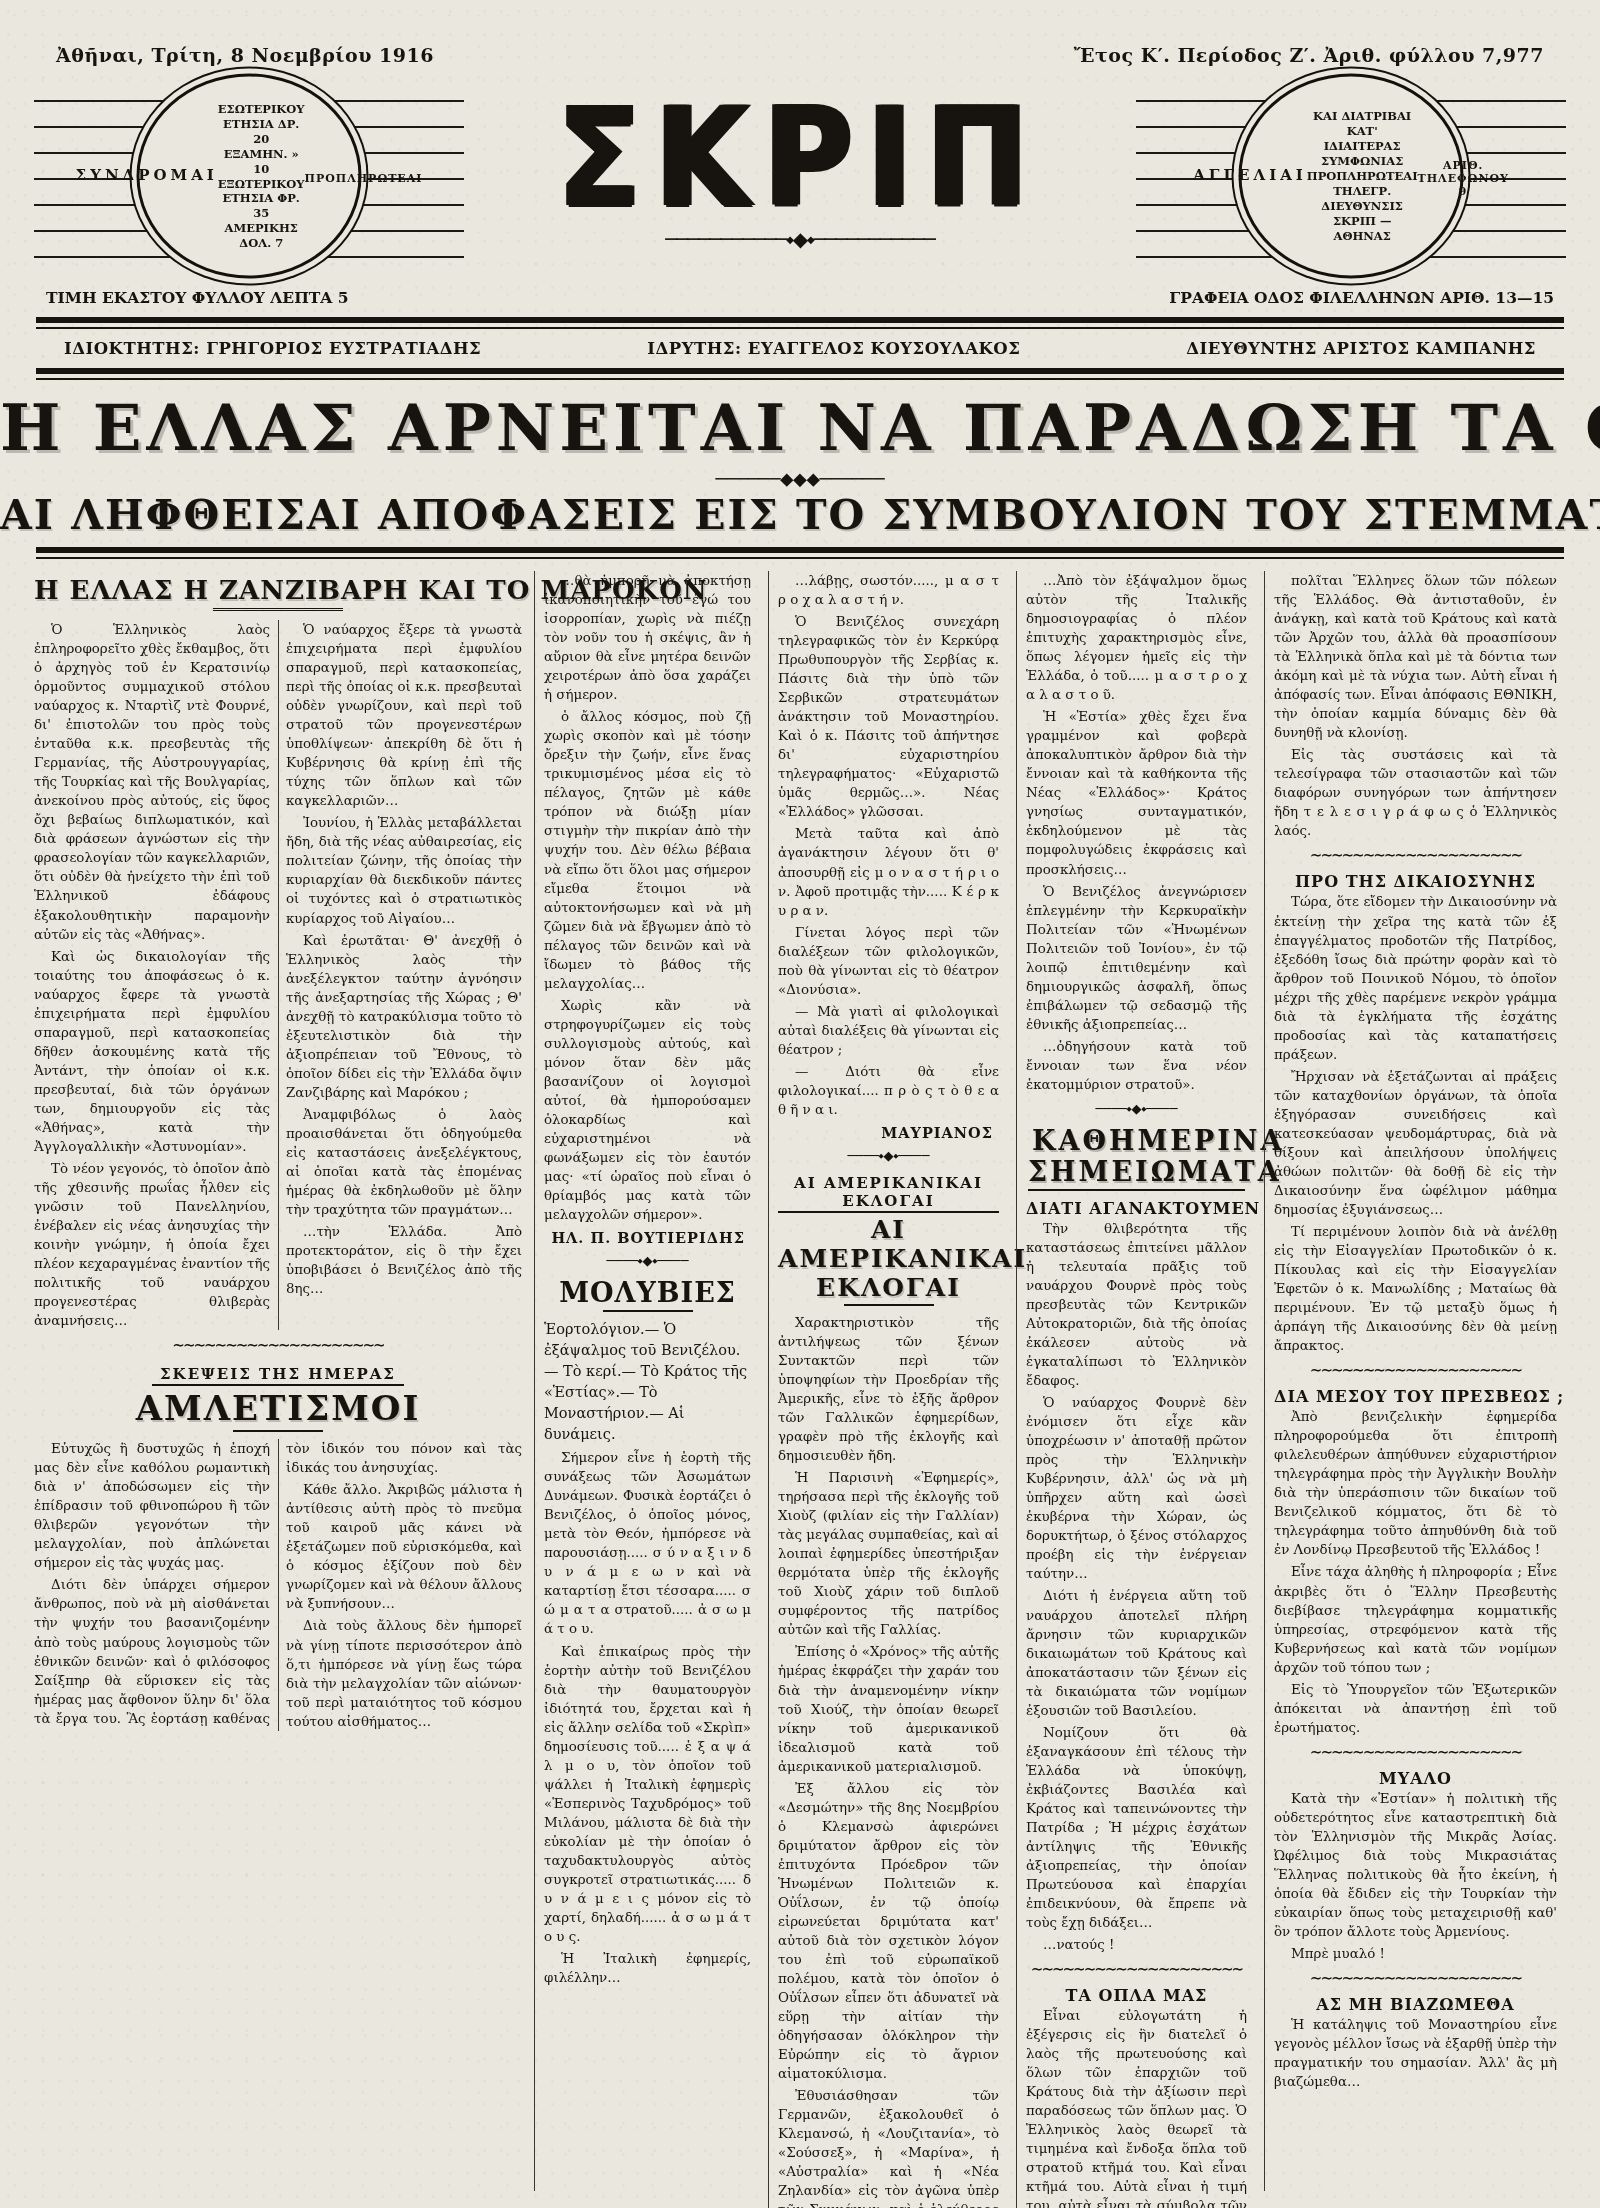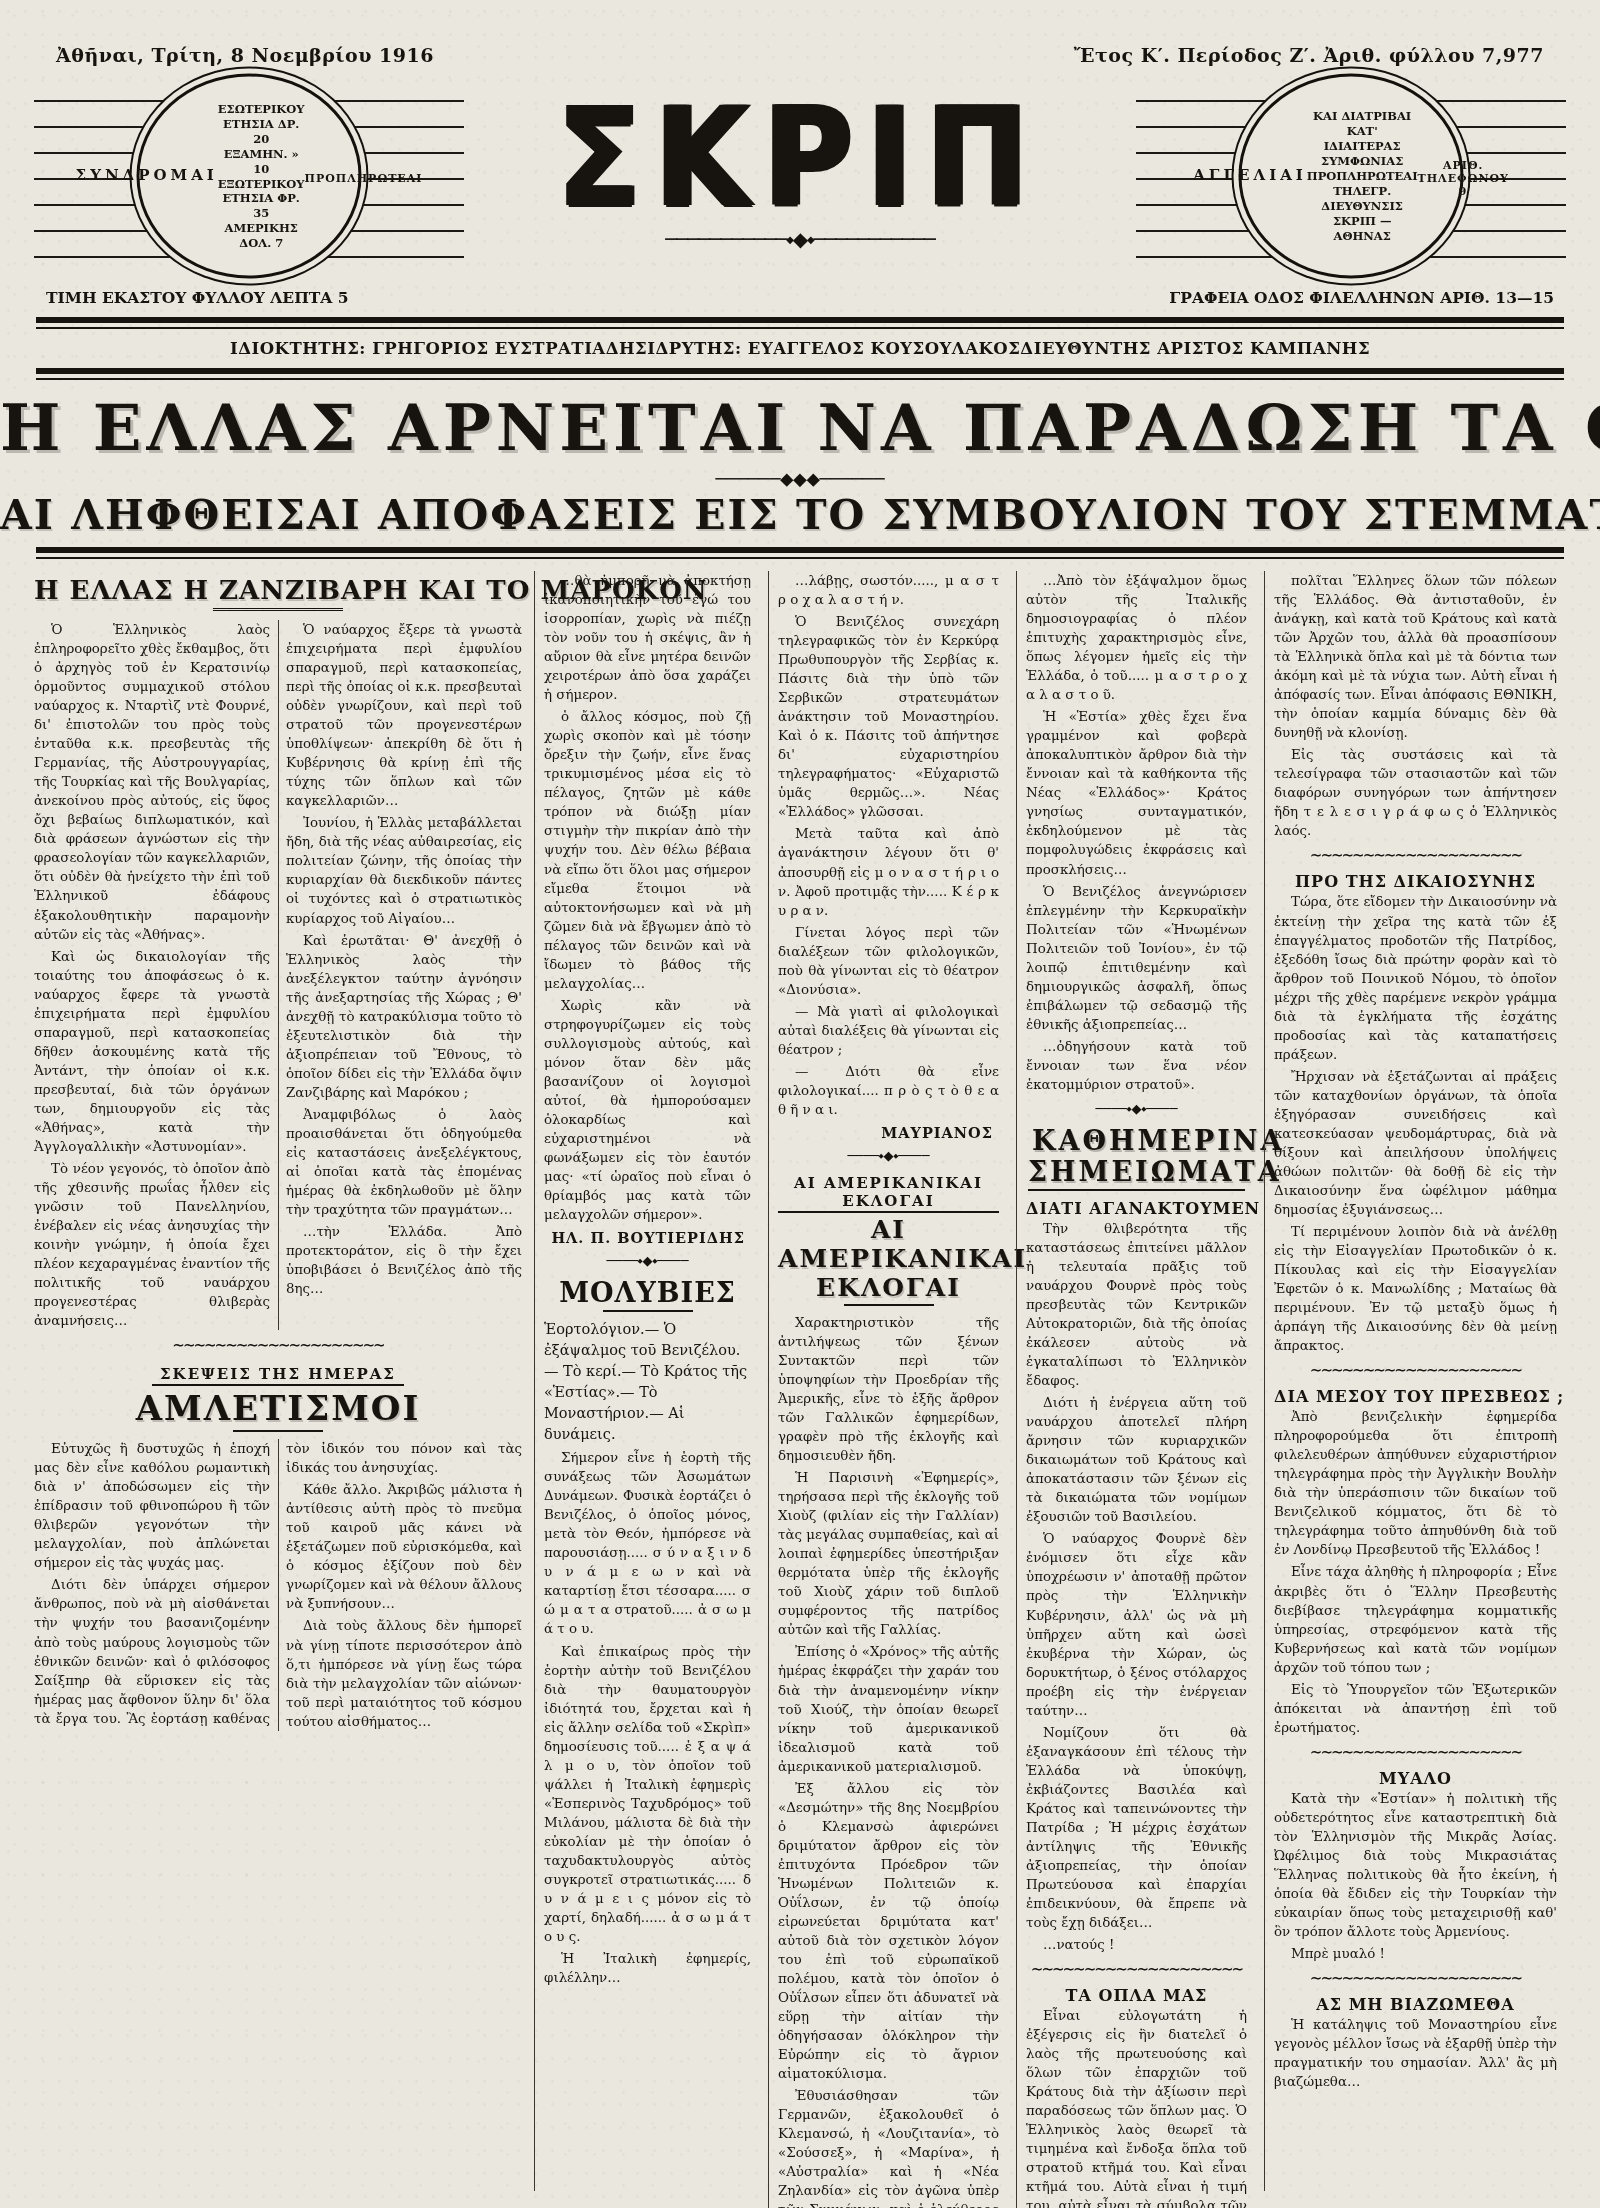--- a/index.html
+++ b/index.html
@@ -34,21 +34,21 @@
     transform:scaleY(1.12);display:inline-block;
     text-shadow:2.5px 0 0 currentColor,-2.5px 0 0 currentColor,0 1.5px 0 currentColor;}
   .logo-rule{font-size:20px;letter-spacing:-1px;margin-top:10px;font-weight:bold;}
   .logo-rule::after{content:"───────────⬩◆⬩───────────";}
   .mast-sub{display:flex;justify-content:space-between;align-items:flex-end;padding:2px 46px 10px;}
   .price{font-weight:bold;font-size:15.5px;white-space:nowrap;}
   .offices{font-weight:bold;font-size:15.5px;white-space:nowrap;}
   .paper-subtitle{flex:1;text-align:center;font-weight:bold;font-size:31px;letter-spacing:2px;white-space:nowrap;
     font-family:"DejaVu Sans", sans-serif;}
   .rule-heavy{margin:0 36px;border-top:6px solid #17140f;border-bottom:2px solid #17140f;height:4px;}
-  .staff-row{display:flex;justify-content:center;padding:10px 64px;font-weight:bold;font-size:16.5px;letter-spacing:.5px;border-radius:18px;}
+  .staff-row{display:flex;justify-content:space-between;padding:10px 64px;font-weight:bold;font-size:16.5px;letter-spacing:.5px;border-radius:18px;}
   .staff-row .cell{white-space:nowrap;}
   
   .banner{text-align:center;padding:16px 0 10px;}
   .banner-headline{font-size:64px;font-weight:bold;letter-spacing:5px;white-space:nowrap;line-height:1;
     text-shadow:3px 3px 0 rgba(23,20,15,.22);}
   .banner-orn{font-size:18px;margin:8px 0 2px;font-weight:bold;}
   .banner-orn::after{content:"──────⬥◆⬥──────";}
   .banner-sub{font-size:41px;font-weight:bold;letter-spacing:2px;white-space:nowrap;line-height:1.05;margin-top:4px;
     text-shadow:1.5px 1.5px 0 rgba(23,20,15,.18);}
   
@@ -246,22 +246,22 @@
         </div>
       <div class="orn"></div>
       <div class="kath">
         <span class="l1">ΚΑΘΗΜΕΡΙΝΑ</span>
         <span class="l2">ΣΗΜΕΙΩΜΑΤΑ</span>
       </div>
       <div class="h-col">ΔΙΑΤΙ ΑΓΑΝΑΚΤΟΥΜΕΝ</div>
       <div>
 
       <p>Τὴν θλιβερότητα τῆς καταστάσεως ἐπιτείνει μᾶλλον ἡ τελευταία πρᾶξις τοῦ ναυάρχου Φουρνὲ πρὸς τοὺς πρεσβευτὰς τῶν Κεντρικῶν Αὐτοκρατοριῶν, διὰ τῆς ὁποίας ἐκάλεσεν αὐτοὺς νὰ ἐγκαταλίπωσι τὸ Ἑλληνικὸν ἔδαφος.</p>
+          <p>Ὁ ναύαρχος Φουρνὲ δὲν ἐνόμισεν ὅτι εἶχε κἂν ὑποχρέωσιν ν' ἀποταθῇ πρῶτον πρὸς τὴν Ἑλληνικὴν Κυβέρνησιν, ἀλλ' ὡς νὰ μὴ ὑπῆρχεν αὕτη καὶ ὡσεὶ ἐκυβέρνα τὴν Χώραν, ὡς δορυκτήτωρ, ὁ ξένος στόλαρχος προέβη εἰς τὴν ἐνέργειαν ταύτην…</p>
           <p>Διότι ἡ ἐνέργεια αὕτη τοῦ ναυάρχου ἀποτελεῖ πλήρη ἄρνησιν τῶν κυριαρχικῶν δικαιωμάτων τοῦ Κράτους καὶ ἀποκατάστασιν τῶν ξένων εἰς τὰ δικαιώματα τῶν νομίμων ἐξουσιῶν τοῦ Βασιλείου.</p>
-          <p>Ὁ ναύαρχος Φουρνὲ δὲν ἐνόμισεν ὅτι εἶχε κἂν ὑποχρέωσιν ν' ἀποταθῇ πρῶτον πρὸς τὴν Ἑλληνικὴν Κυβέρνησιν, ἀλλ' ὡς νὰ μὴ ὑπῆρχεν αὕτη καὶ ὡσεὶ ἐκυβέρνα τὴν Χώραν, ὡς δορυκτήτωρ, ὁ ξένος στόλαρχος προέβη εἰς τὴν ἐνέργειαν ταύτην…</p>
           <p>Νομίζουν ὅτι θὰ ἐξαναγκάσουν ἐπὶ τέλους τὴν Ἑλλάδα νὰ ὑποκύψῃ, ἐκβιάζοντες Βασιλέα καὶ Κράτος καὶ ταπεινώνοντες τὴν Πατρίδα ; Ἡ μέχρις ἐσχάτων ἀντίληψις τῆς Ἐθνικῆς ἀξιοπρεπείας, τὴν ὁποίαν Πρωτεύουσα καὶ ἐπαρχίαι ἐπιδεικνύουν, θὰ ἔπρεπε νὰ τοὺς ἔχῃ διδάξει…</p>
           <p>…νατούς !</p>
         </div>
       <div class="squig"></div>
       <div class="h-col">ΤΑ ΟΠΛΑ ΜΑΣ</div>
       <div>
 
       <p>Εἶναι εὐλογωτάτη ἡ ἐξέγερσις εἰς ἣν διατελεῖ ὁ λαὸς τῆς πρωτευούσης καὶ ὅλων τῶν ἐπαρχιῶν τοῦ Κράτους διὰ τὴν ἀξίωσιν περὶ παραδόσεως τῶν ὅπλων μας. Ὁ Ἑλληνικὸς λαὸς θεωρεῖ τὰ τιμημένα καὶ ἔνδοξα ὅπλα τοῦ στρατοῦ κτῆμά του. Καὶ εἶναι κτῆμά του. Αὐτὰ εἶναι ἡ τιμή του, αὐτὰ εἶναι τὰ σύμβολα τῶν θυσιῶν καὶ τῶν ἀγώνων του.</p>
         </div>
     </div>

